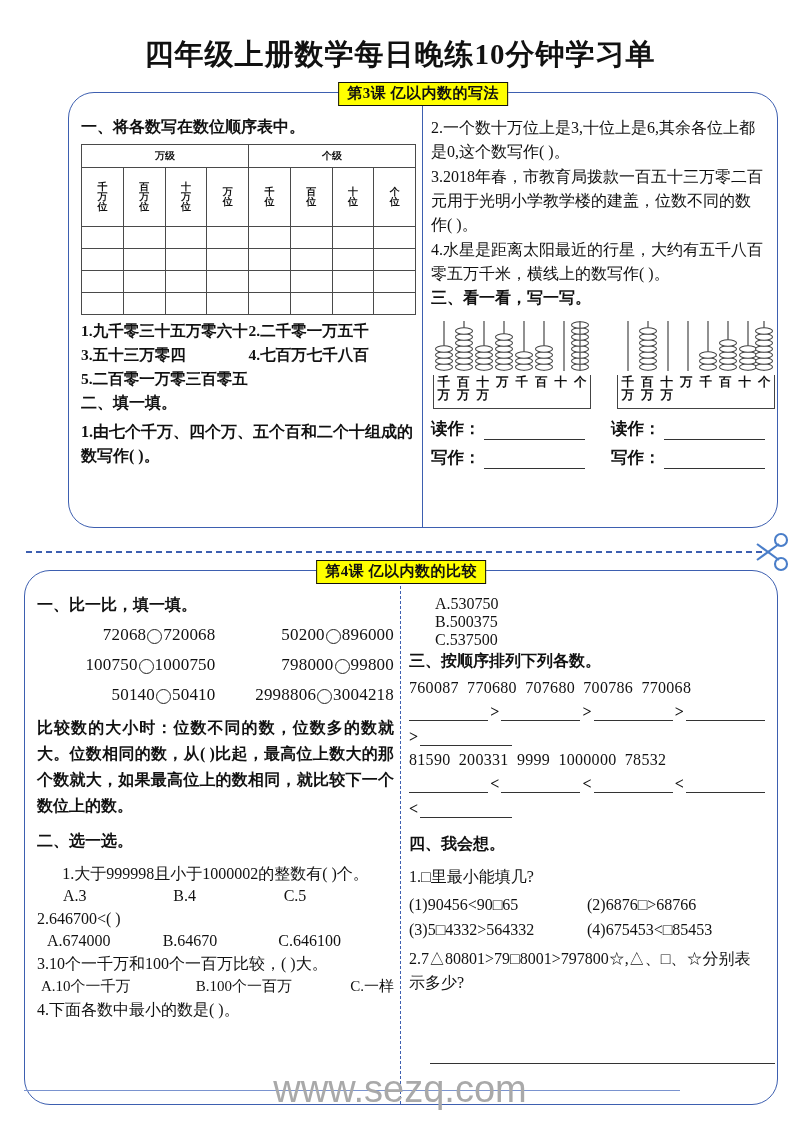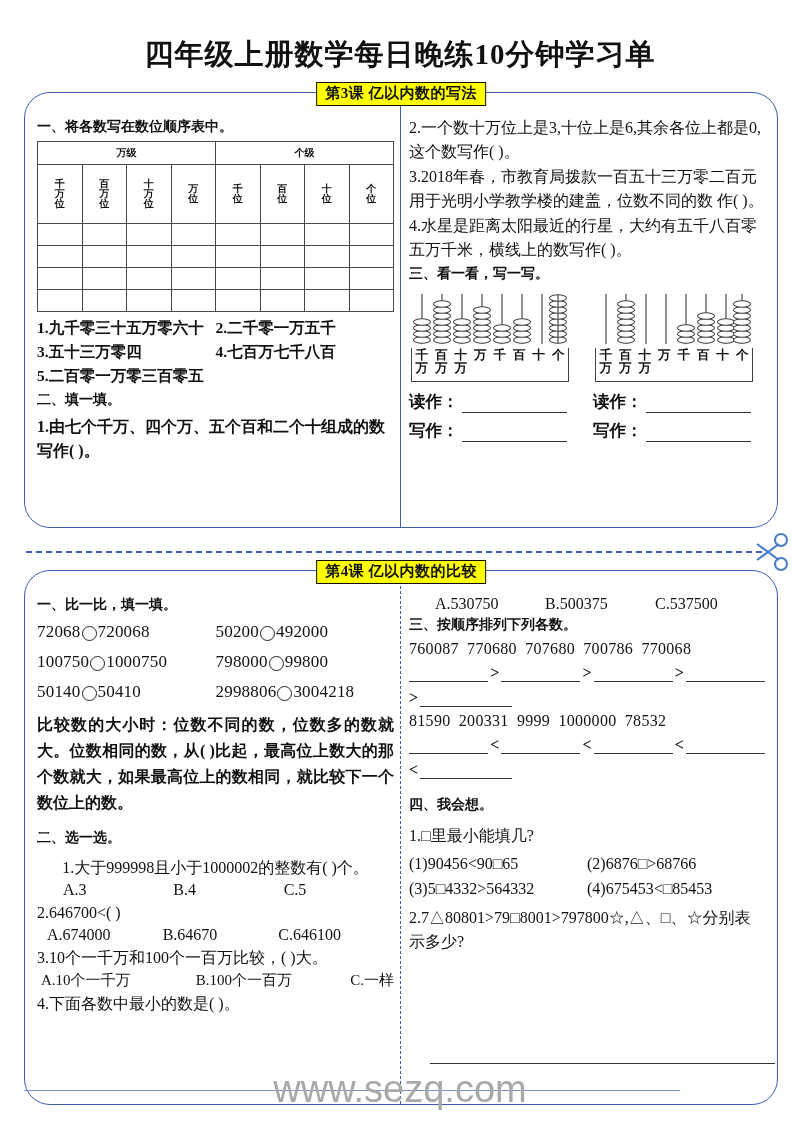--- a/index.html
+++ b/index.html
@@ -26,21 +26,21 @@
 
   
   .card{
     position:absolute;
     left:24px;right:22px;
     border:1.6px solid #3d5fb0;
     border-radius:26px;
     background:#fff;
     box-sizing:border-box;
   }
-  #card-lesson3{top:92px;height:436px;}
+  #card-lesson3{top:92px;height:436px;margin-left:44px;}
   #card-lesson4{top:570px;height:535px;}
 
   .lesson-badge{
     position:absolute;
     top:-11px;left:50%;
     transform:translateX(-50%);
     background:#ffff00;
     border:1.4px solid #111;
     font-weight:bold;
     font-size:15px;
@@ -50,21 +50,21 @@
   }
 
   .cols{display:flex;height:100%;box-sizing:border-box;}
   .col{box-sizing:border-box;}
   .col-l{width:50%;padding:22px 6px 4px 12px;}
   .col-r{width:50%;padding:22px 12px 4px 8px;}
   #card-lesson3 .col-l{border-right:1.3px solid #3d5fb0;}
   #card-lesson4 .col-l{border-right:1.3px dashed #3d5fb0;}
 
   
-  .h{font-size:14px;font-weight:bold;margin:2px 0 4px 0;line-height:1.45;}
+  .h{font-size:16px;font-weight:bold;margin:2px 0 4px 0;line-height:1.45;font-family:Liberation Mono, monospace;}
   .q{font-size:16px;line-height:1.5;margin:1px 0;font-weight:bold;}
   .q-reg{font-size:16px;line-height:1.5;margin:1px 0;font-family:Liberation Serif, serif;}
   .para{font-size:16px;line-height:1.62;font-weight:bold;margin:6px 0 2px 0;text-align:justify;}
 
   
   table.place{
     border-collapse:collapse;
     width:100%;
     margin:3px 0 4px 0;
     table-layout:fixed;
@@ -79,21 +79,21 @@
   .grp{height:22px;font-size:15.5px;}
   .vhead{height:58px;vertical-align:middle;line-height:1.02;font-size:13.5px;}
   .vhead span{display:block;}
   .erow td{height:21px;}
 
   
   .pairlist{display:flex;flex-wrap:wrap;}
   .pairlist .it{width:50%;font-size:15.5px;font-weight:bold;line-height:1.55;white-space:nowrap;}
   .pairlist .it.wide{width:100%;}
 
-  .cmp-row{display:flex;margin:7px 0 10px 0;font-size:17px;}
+  .cmp-row{display:flex;margin:7px 0 10px 0;font-size:17px;text-align:right;}
   .cmp-row .cmp{width:50%;white-space:nowrap;letter-spacing:.2px;}
   .circ{display:inline-block;width:13px;height:13px;border:1.5px solid #222;border-radius:50%;vertical-align:middle;margin:0 1px;}
 
   .opts{display:flex;font-size:16px;margin:1px 0 2px 0;}
   .opts span{flex:1;}
   .opts.ind{padding-left:26px;}
   .opts.ind2{padding-left:10px;}
 
   
   .abacus-wrap{display:flex;gap:26px;margin:6px 0 2px 2px;}
@@ -463,21 +463,21 @@
   <div class="card" id="card-lesson4">
     <div class="lesson-badge">第4课 亿以内数的比较</div>
 
     <div class="cols">
 
       <div class="col col-l">
         <div class="h">一、比一比，填一填。</div>
 
         <div class="cmp-row">
           <span class="cmp"><span>72068</span><span class="circ"></span><span>720068</span></span>
-          <span class="cmp"><span>50200</span><span class="circ"></span><span>492000</span></span>
+          <span class="cmp"><span>50200</span><span class="circ"></span><span>896000</span></span>
         </div>
         <div class="cmp-row">
           <span class="cmp"><span>100750</span><span class="circ"></span><span>1000750</span></span>
           <span class="cmp"><span>798000</span><span class="circ"></span><span>99800</span></span>
         </div>
         <div class="cmp-row">
           <span class="cmp"><span>50140</span><span class="circ"></span><span>50410</span></span>
           <span class="cmp"><span>2998806</span><span class="circ"></span><span>3004218</span></span>
         </div>
 
@@ -503,21 +503,21 @@
         <div class="opts" style="font-size:15px;padding-left:4px;">
           <span>A.10个一千万</span>
           <span>B.100个一百万</span>
           <span style="flex:0 0 auto;">C.一样</span>
         </div>
 
         <div class="q-reg">4.下面各数中最小的数是(      )。</div>
       </div>
 
       <div class="col col-r">
-        <div class="opts ind" style="margin-top:2px;">
+        <div class="opts ind" style="margin-top:2px;flex-direction:column;">
           <span>A.530750</span>
           <span>B.500375</span>
           <span>C.537500</span>
         </div>
 
         <div class="h" style="">三、按顺序排列下列各数。</div>
 
         <div class="nums">760087  770680  707680  700786  770068</div>
         <div class="ordline">
           <span class="seg"></span>

